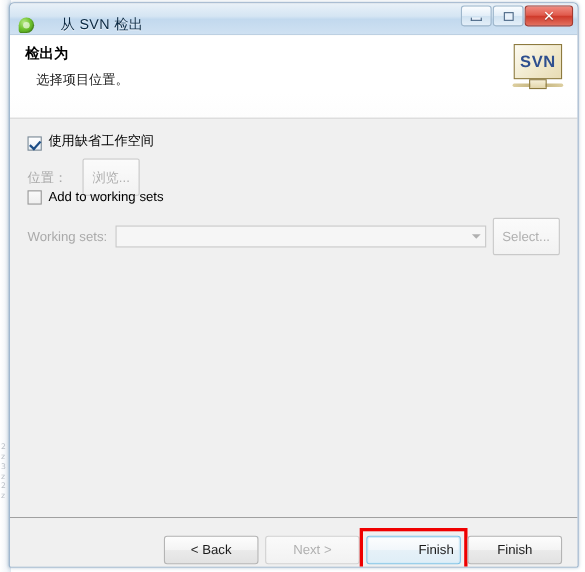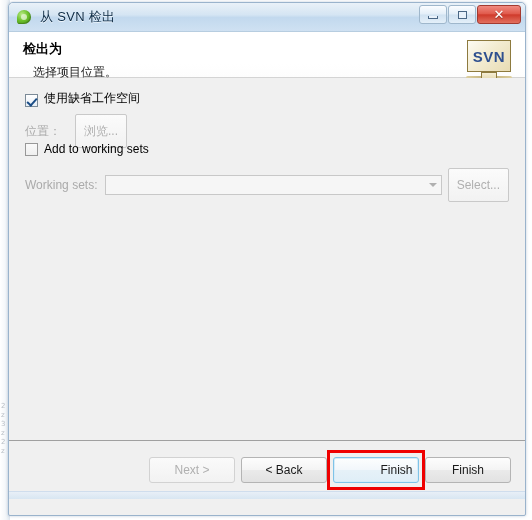--- a/index.html
+++ b/index.html
@@ -59,21 +59,22 @@
 
   
   #title-bar {
     position: relative;
     height: 28px;
     background: linear-gradient(to bottom,
         #e9f1f8 0%, #d5e5f3 42%, #c2d9ee 52%, #cfe1f2 100%);
     border-bottom: 1px solid #b7cde0;
     border-radius: 4px 4px 0 0;
     display: flex;
-    align-items: center;
+    align-items: flex-end;
+    gap: 15px;
   }
   #window-icon {
     width: 16px; height: 16px;
     margin-left: 8px;
     position: relative;
     flex: none;
   }
   #window-icon .leaf {
     position: absolute;
     left: 0; top: 1px;
@@ -137,21 +138,21 @@
     color: #ffffff;
     font-size: 13px;
     font-weight: bold;
     line-height: 13px;
     text-shadow: 0 1px 1px rgba(0,0,0,0.35);
   }
 
   
   #header-band {
     position: relative;
-    height: 46px;
+    height: 76px;
     background: linear-gradient(to bottom, #ffffff 0%, #ffffff 70%, #fdfdfd 100%);
     border-bottom: 1px solid #d4d4d4;
     box-sizing: border-box;
   }
   #header-title {
     position: absolute;
     left: 14px;
     top: 8px;
     font-size: 13px;
     font-weight: bold;
@@ -454,22 +455,22 @@
         <span class="combo-arrow"></span>
       </div>
       <div class="side-button">Select...</div>
     </div>
 
   </div>
 
   <div id="footer-separator"></div>
 
   <div id="button-bar">
+    <div class="dlg-button">&lt; Back</div>
     <div class="dlg-button disabled">Next &gt;</div>
-    <div class="dlg-button">&lt; Back</div>
     <div id="finish-wrapper">
       <div class="dlg-button default">Finish</div>
       <div id="finish-annotation"></div>
     </div>
     <div class="dlg-button">Finish</div>
     <div id="bottom-strip"></div>
   </div>
 
 </div>
 

